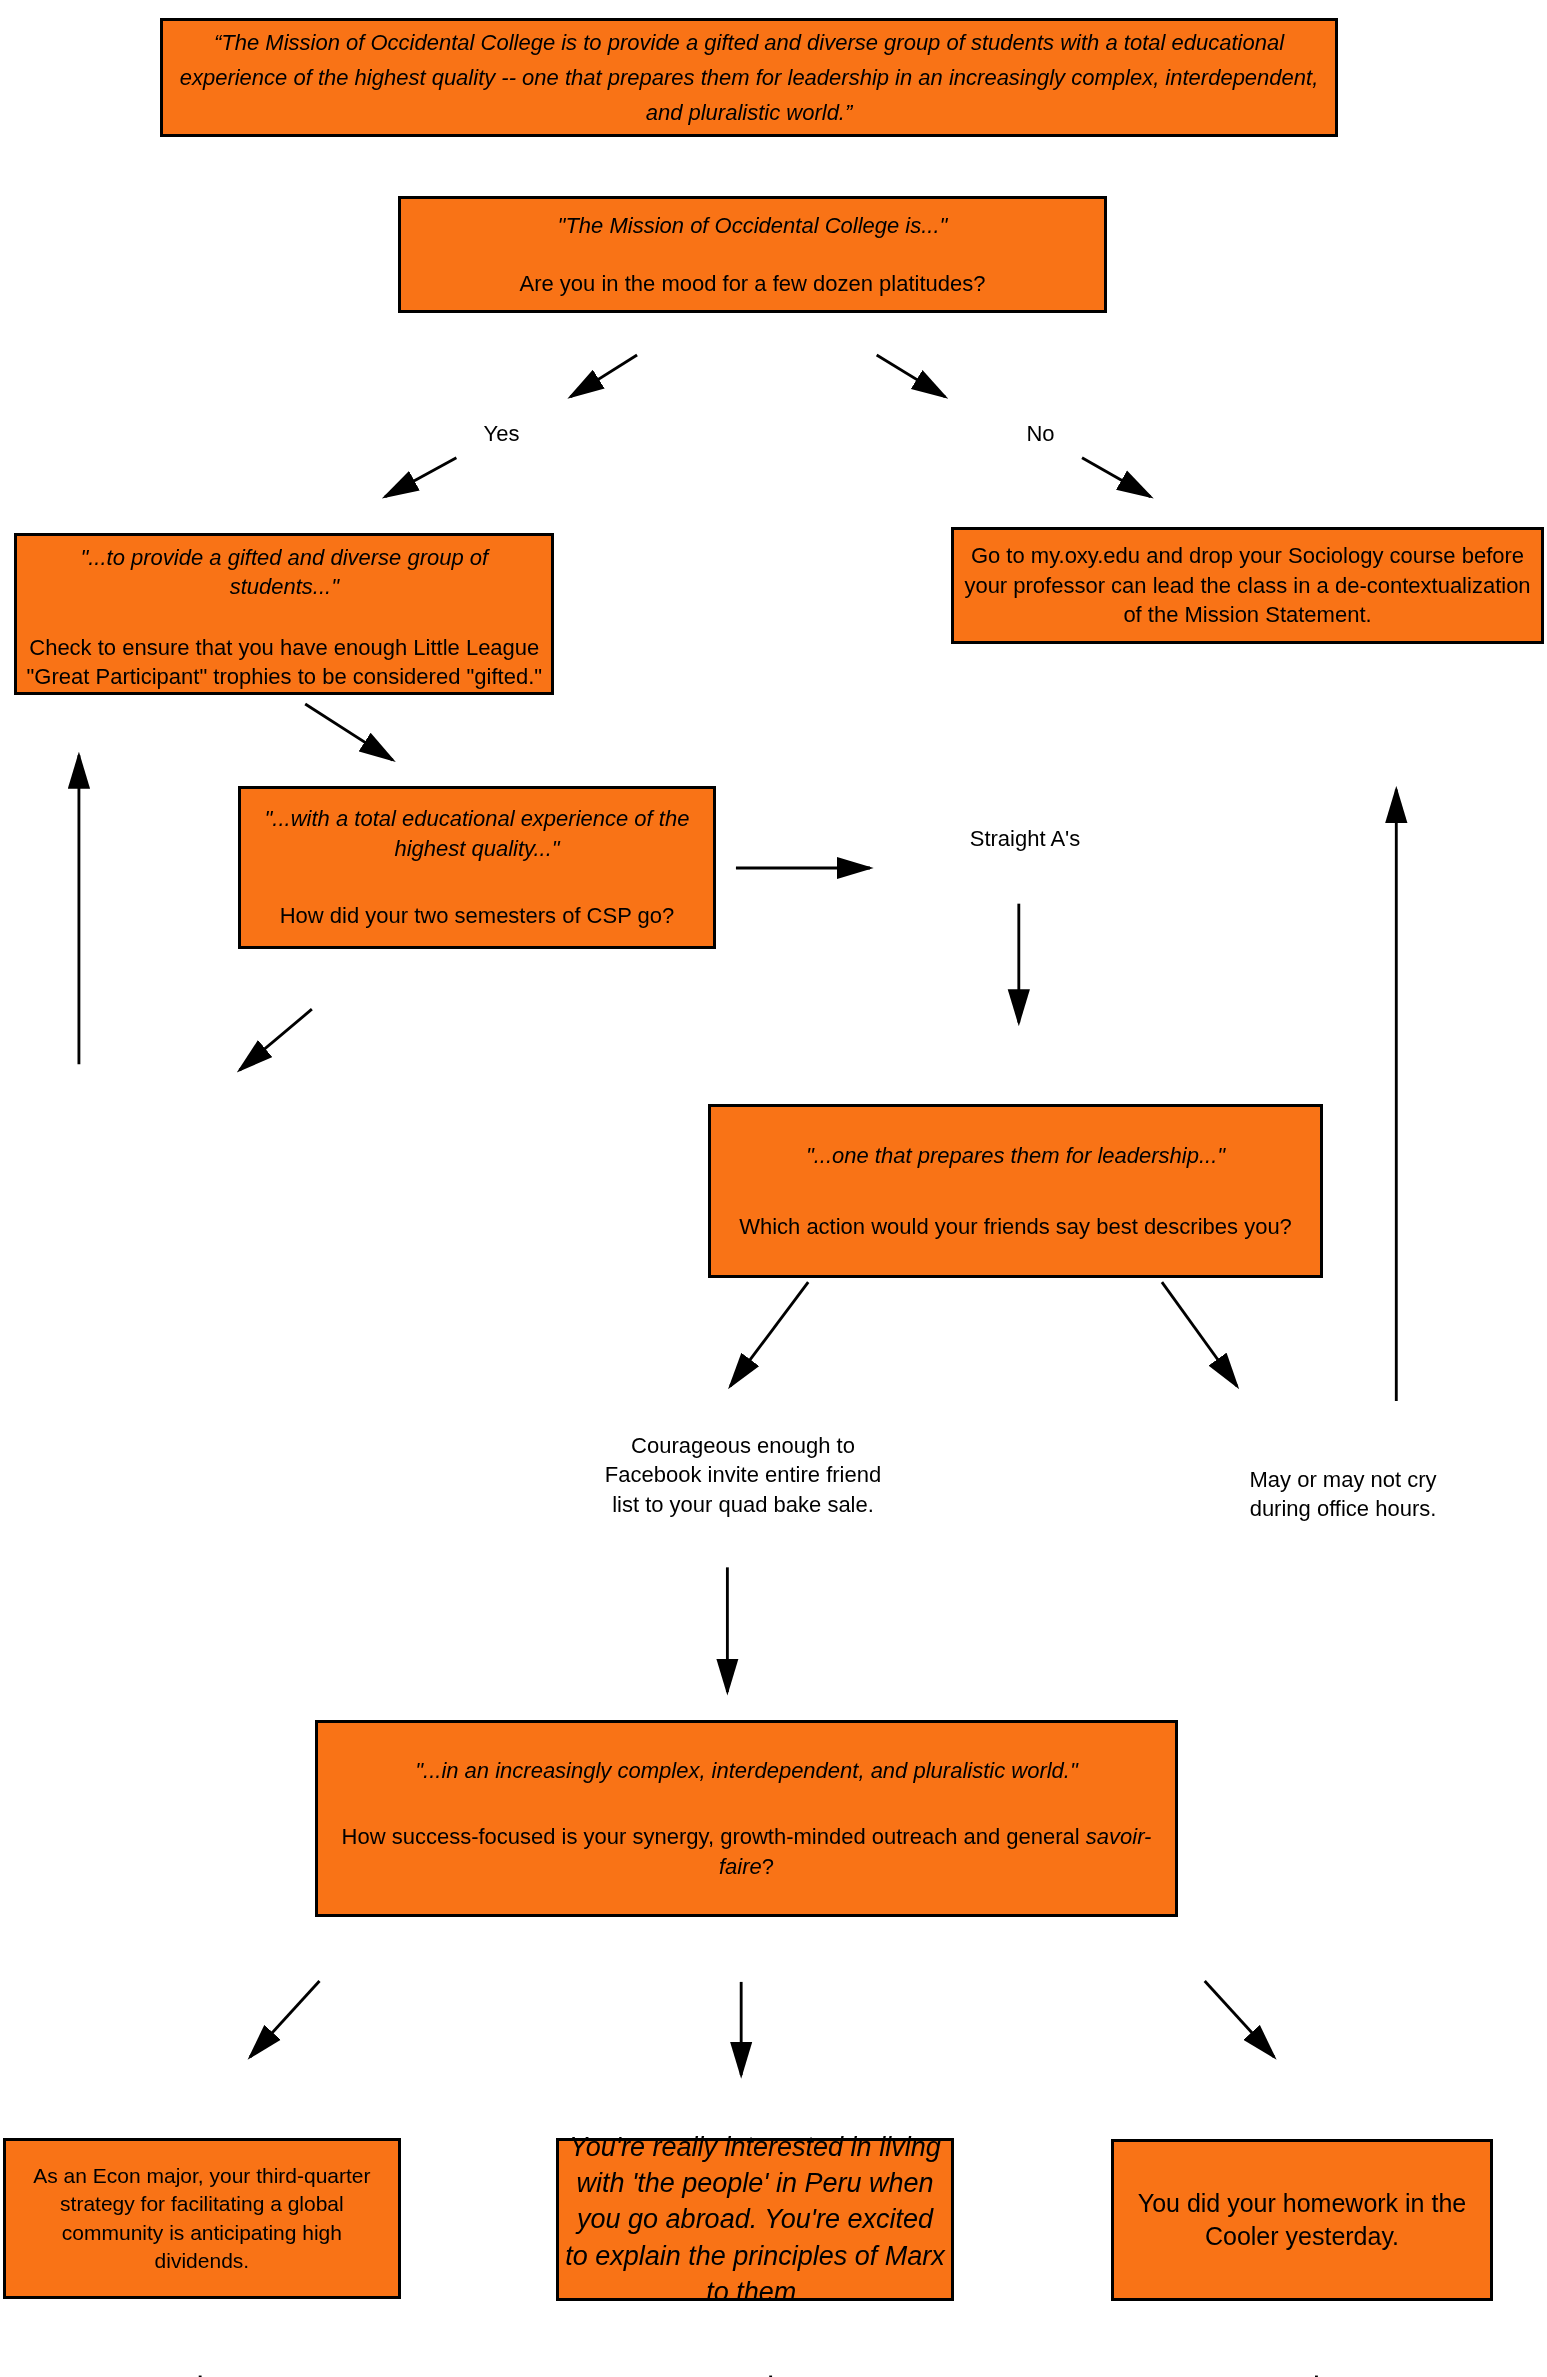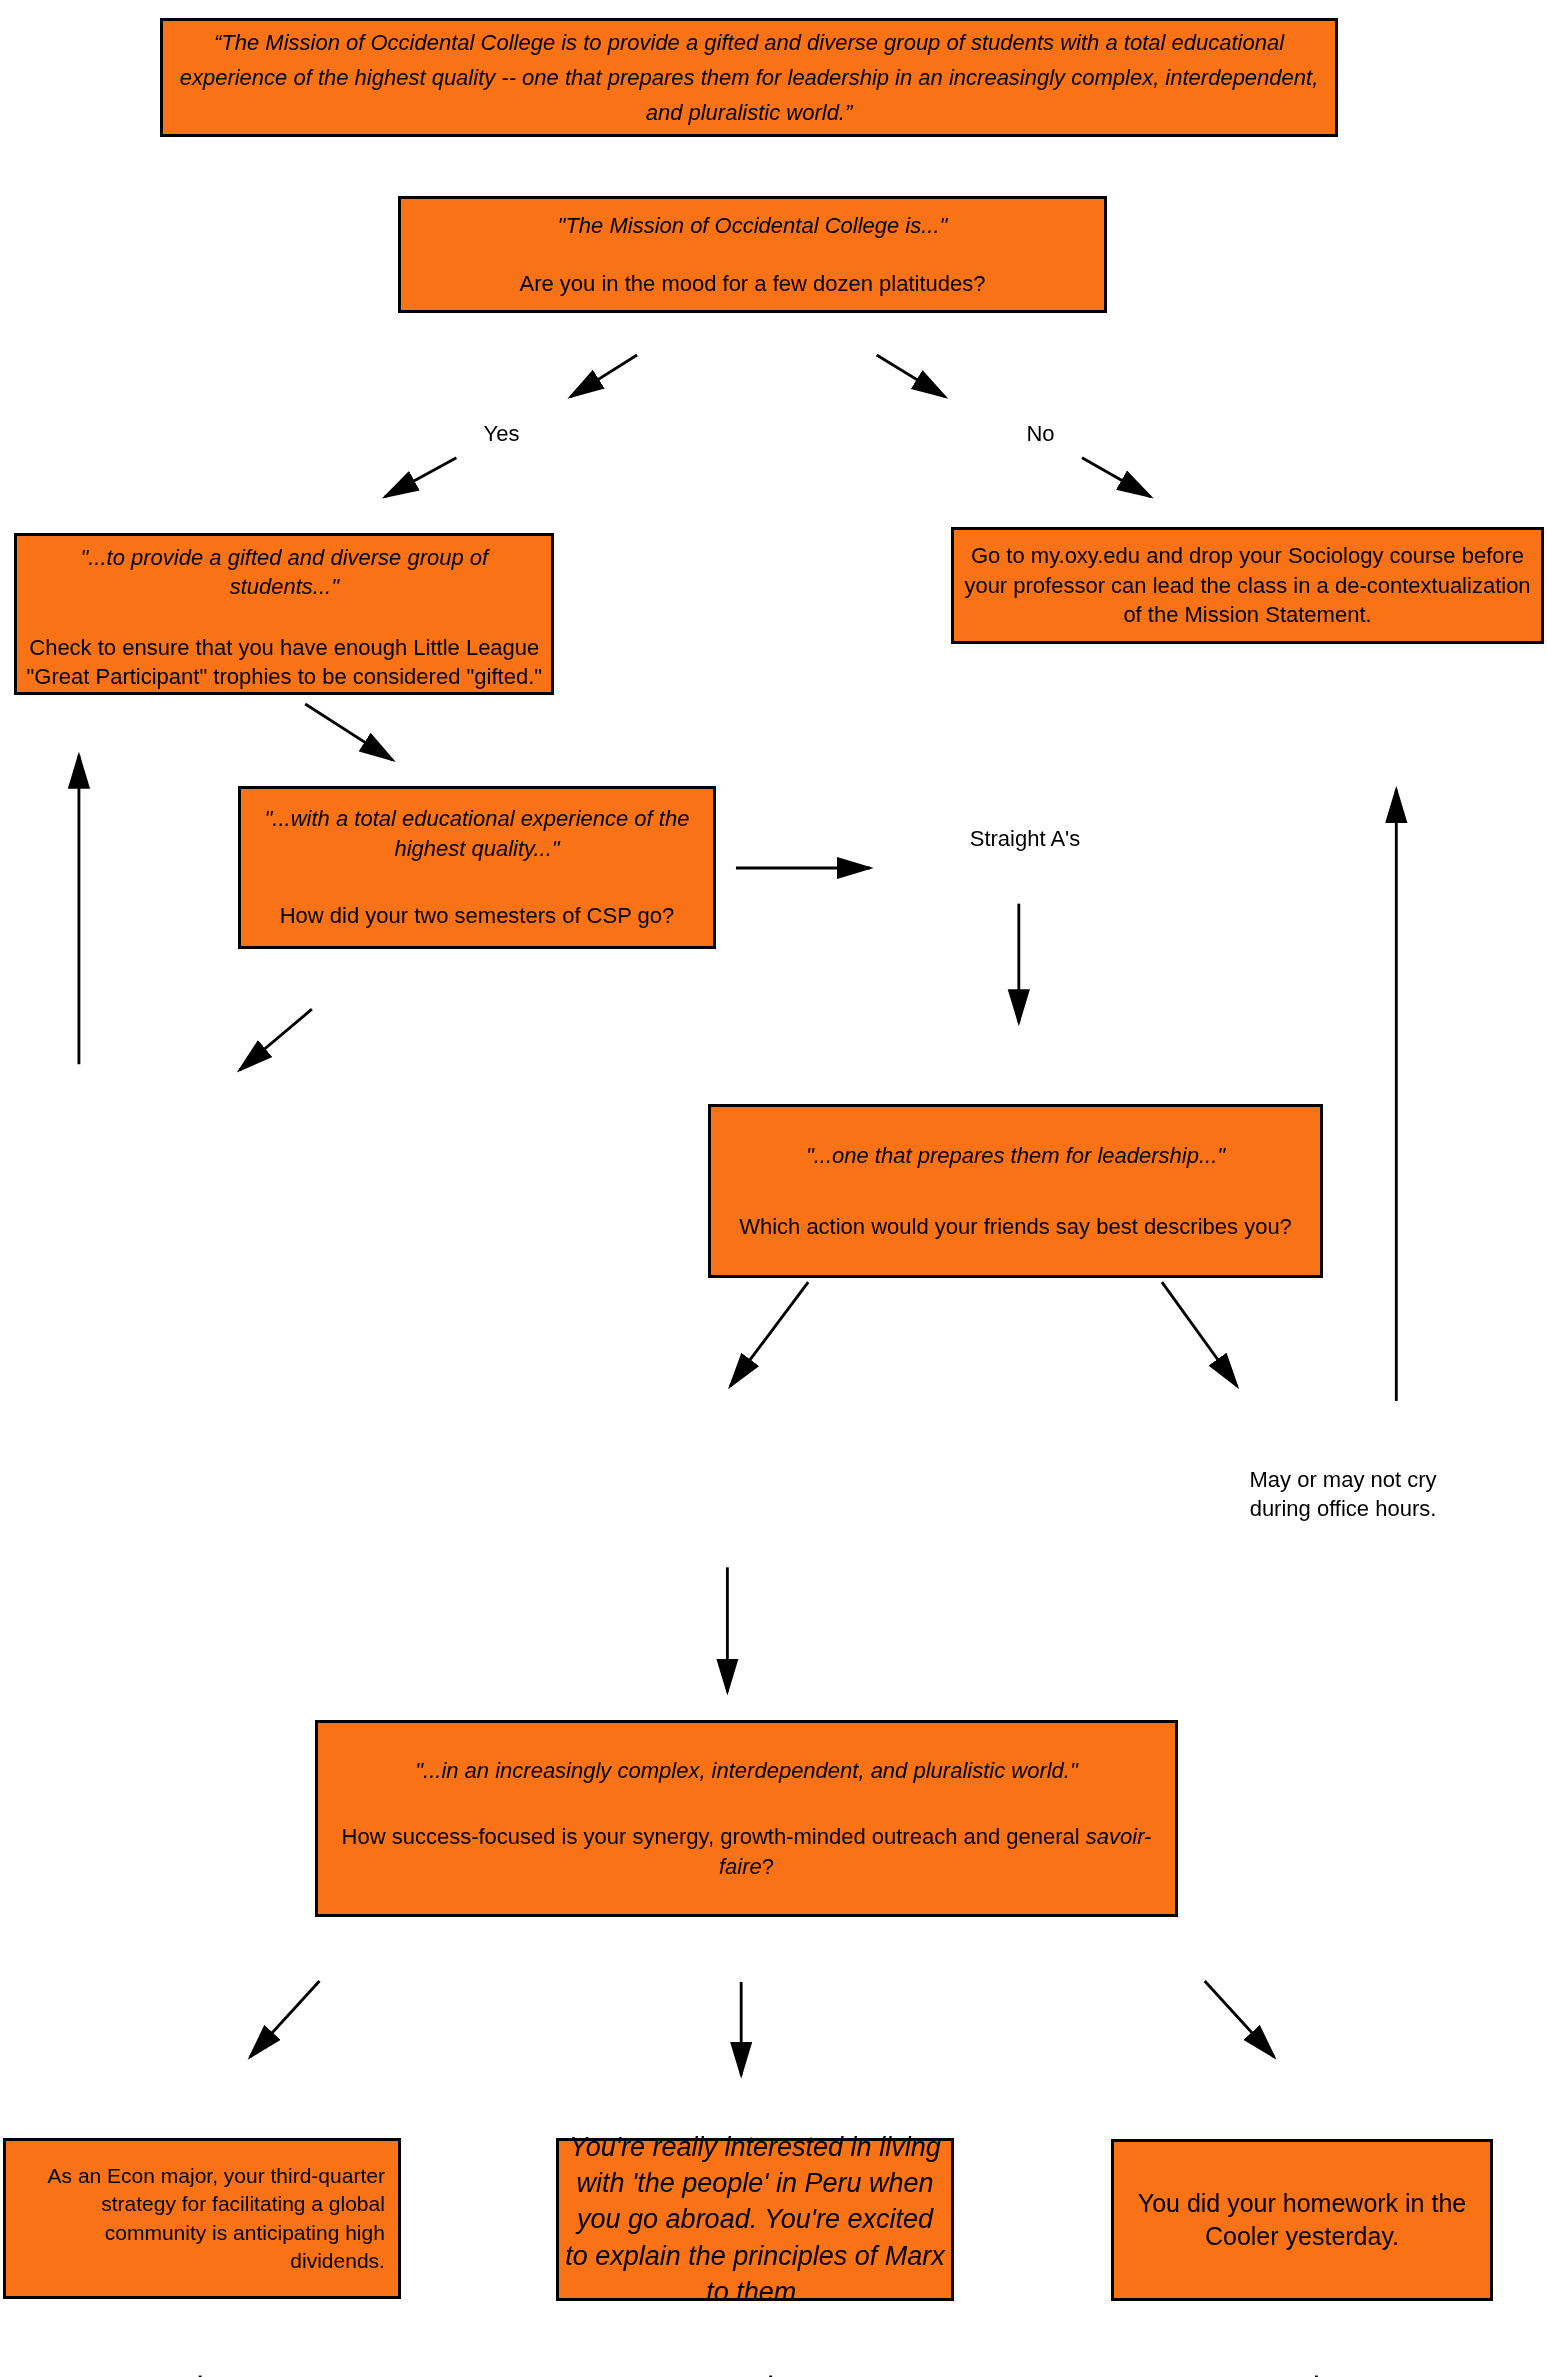--- a/index.html
+++ b/index.html
@@ -86,32 +86,35 @@
   </div>
 
   <div class="lbl" style="left:930px;top:826px;width:190px;">Straight A's</div>
 
 
   <div class="box" style="left:708px;top:1104px;width:615px;height:174px;gap:41px;">
     <p class="q">"...one that prepares them for leadership..."</p>
     <p style="padding:0 1.9px;">Which action would your friends say best describes you?</p>
   </div>
 
+  <div class="note" style="left:591px;top:1431px;width:304px;">
+    <span>Courageous enough to Facebook invite entire friend list to your quad bake sale.</span>
+  </div>
 
   <div class="note" style="left:1228px;top:1465px;width:230px;">
     <span>May or may not cry during office hours.</span>
   </div>
 
   <div class="box" style="left:315px;top:1720px;width:863px;height:197px;gap:37px;">
     <p class="q">"...in an increasingly complex, interdependent, and pluralistic world."</p>
     <p><span>How success-focused is your synergy, growth-minded outreach and general </span><em>savoir-faire</em><span>?</span></p>
   </div>
 
   <div class="box" style="left:2.9px;top:2138px;width:398px;height:161px;font-size:21px;">
-    <p style="padding:0 13px;text-align:right;">As an Econ major, your third-quarter strategy for facilitating a global community is anticipating high dividends.</p>
+    <p style="padding:0 13px;">As an Econ major, your third-quarter strategy for facilitating a global community is anticipating high dividends.</p>
   </div>
 
   <div class="box" style="left:556px;top:2138px;width:398px;height:163px;font-size:27px;font-style:italic;">
     <p style="padding:0 3.8px;">You're really interested in living with 'the people' in Peru when you go abroad. You're excited to explain the principles of Marx to them.</p>
   </div>
 
   <div class="box" style="left:1111px;top:2139px;width:382px;height:162px;font-size:25px;">
     <p>You did your homework in the Cooler yesterday.</p>
   </div>
 

